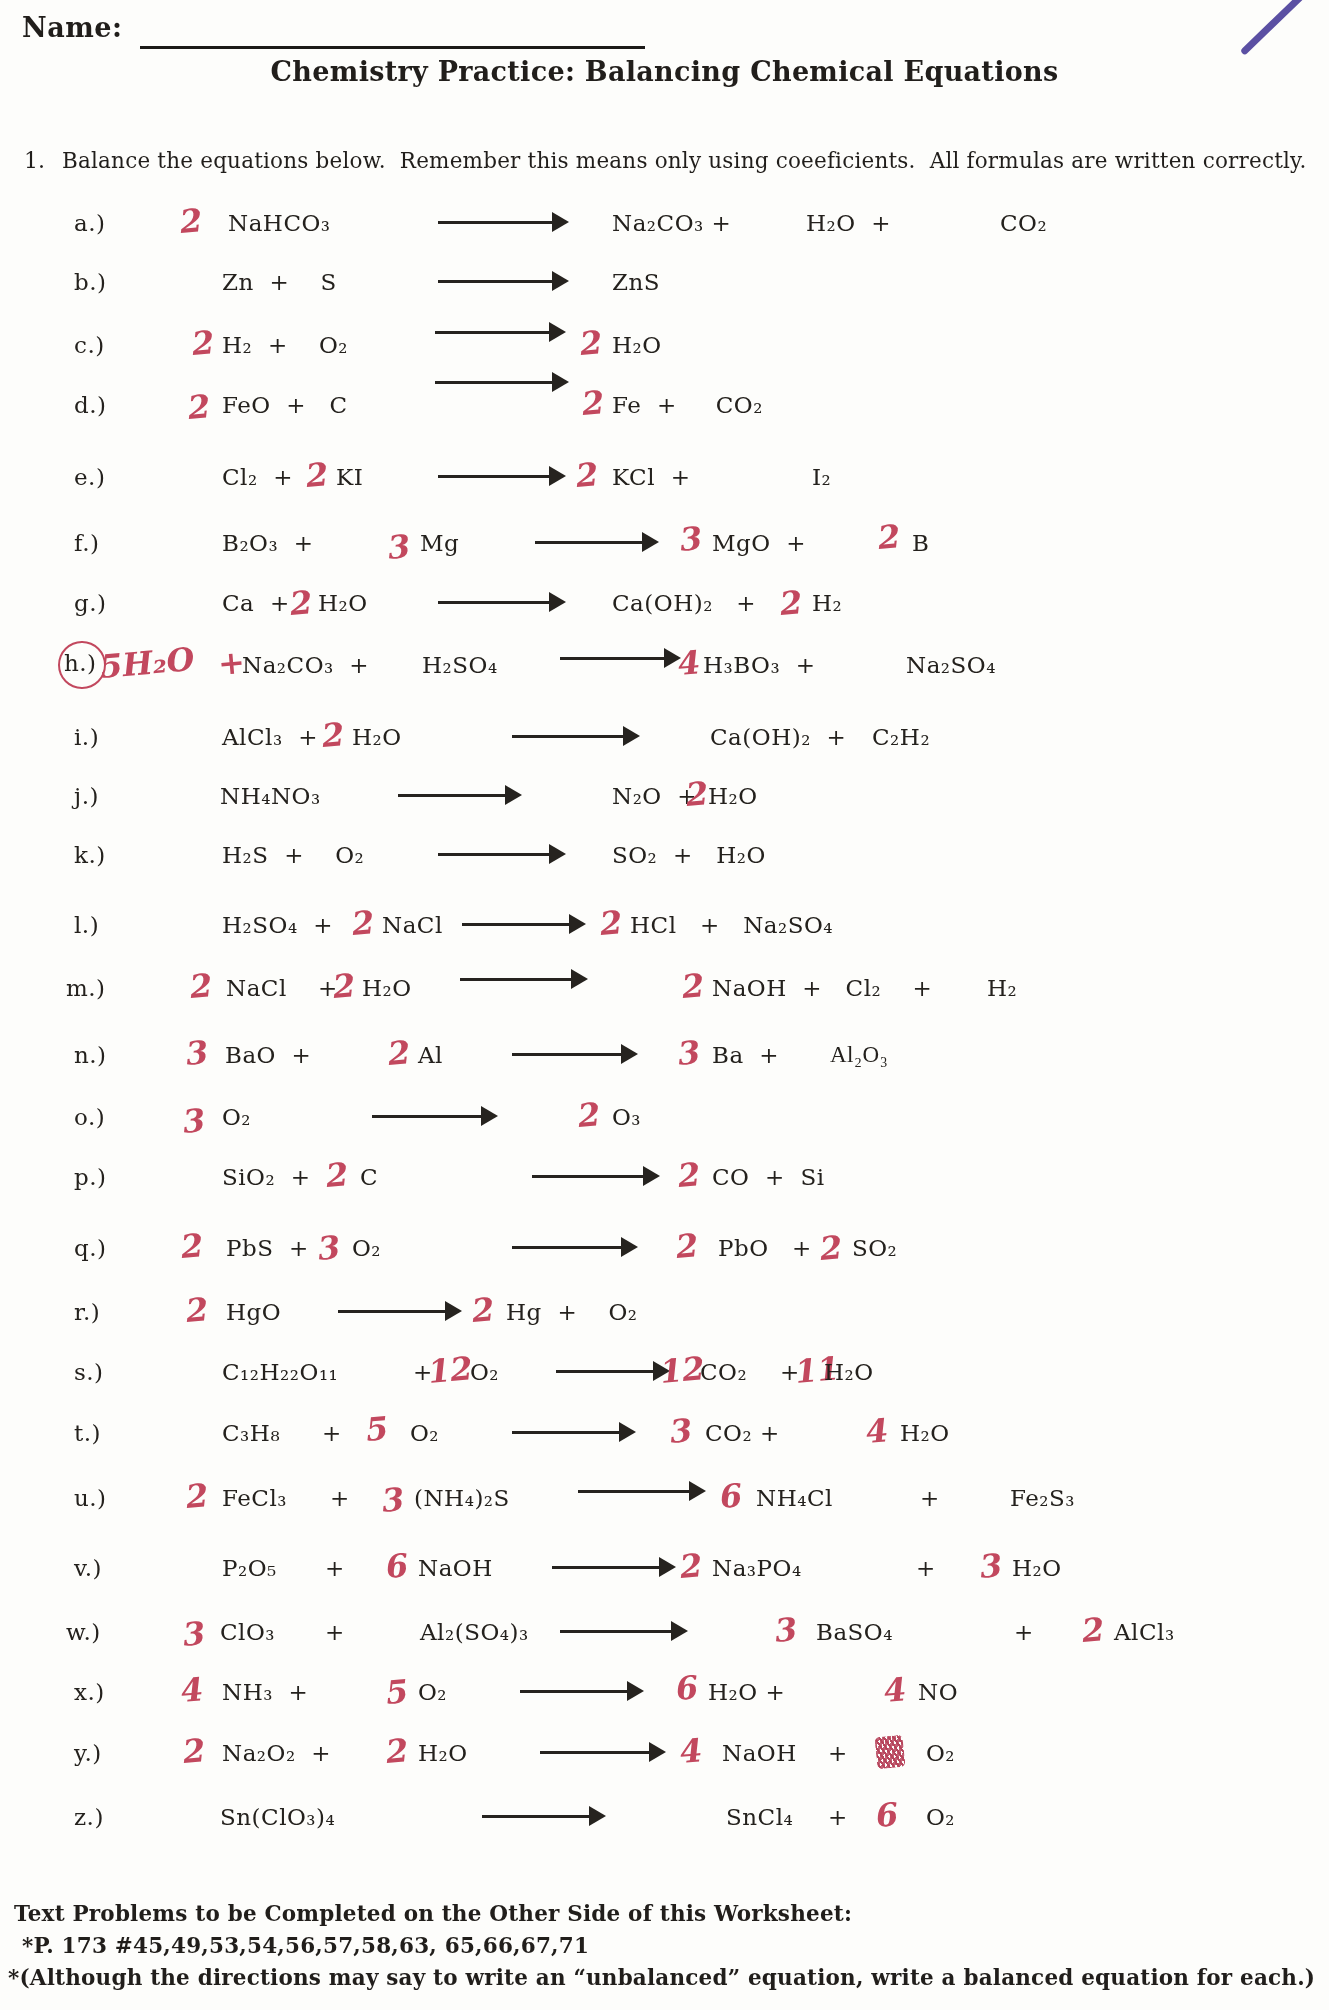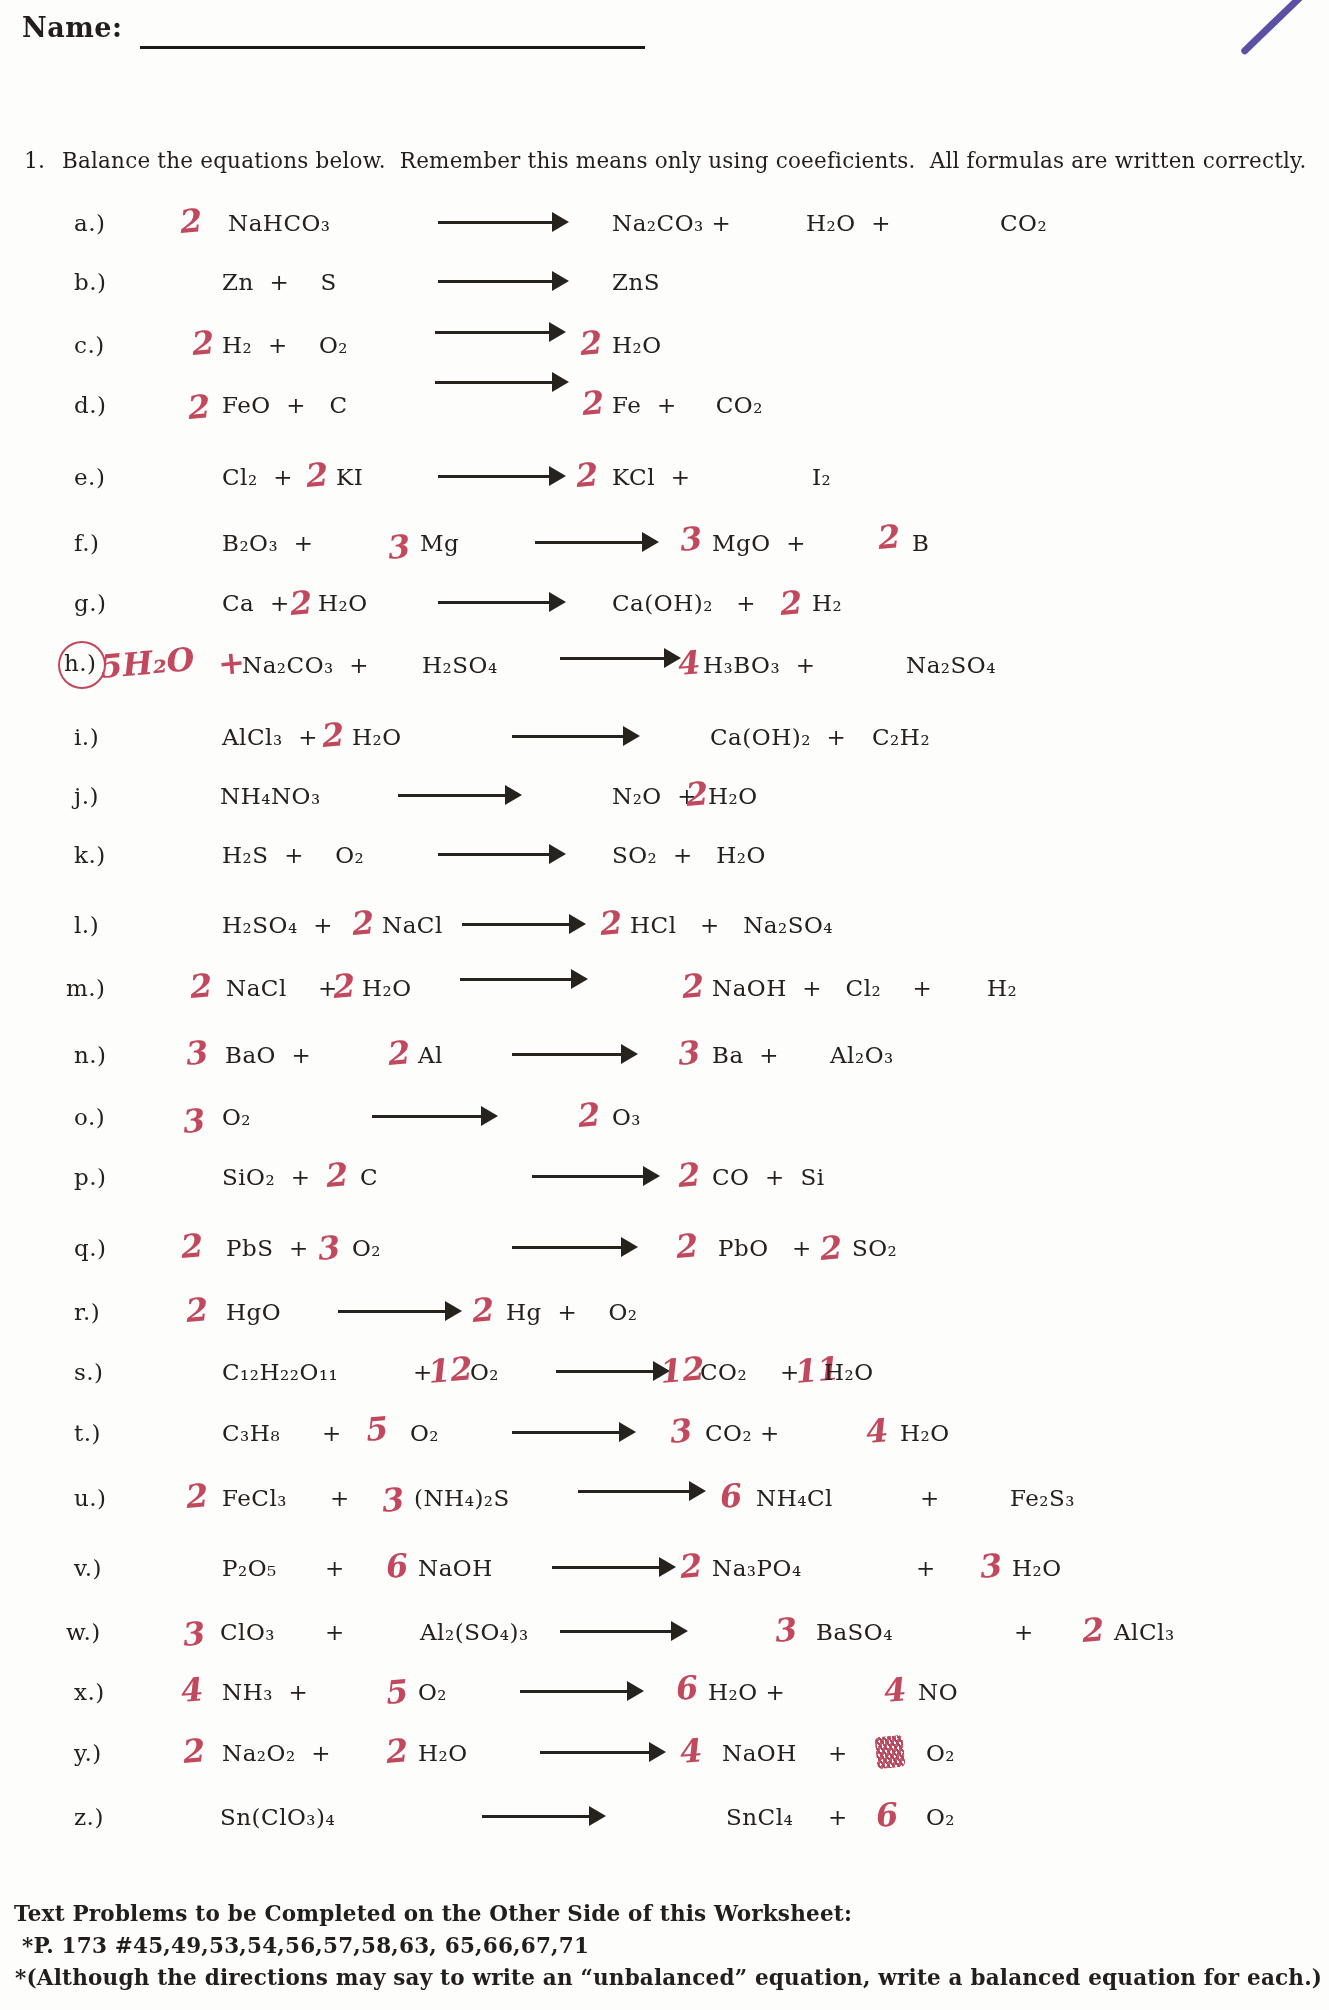--- a/index.html
+++ b/index.html
@@ -78,32 +78,33 @@
       repeating-linear-gradient(118deg,transparent 0 2px,rgba(183,69,92,.85) 2px 5px);
     transform:rotate(-6deg);
   }
   
   .footer-line{
     position:absolute;
     font-size:21.5px;font-weight:bold;white-space:pre;letter-spacing:.2px;
   }
   .footer-1{left:14px;top:1901px;}
   .footer-2{left:22px;top:1933px;}
-  .footer-3{left:8px;top:1965px;margin-left:7px;}
+  .footer-3{left:8px;top:1965px;}
 </style>
 </head>
 <body>
 
 <div class="page">
 
   <span class="name-label">Name:</span>
   <div class="name-line"></div>
 
   <div class="grader-slash"></div>
 
+  <div class="ws-title">Chemistry Practice: Balancing Chemical Equations</div>
 
   <span class="q-number">1.</span>
   <span class="q-instruction">Balance the equations below.  Remember this means only using coeeficients.  All formulas are written correctly.</span>
 
   <div id="equations">
       <div class="eq-row" style="top: 201px;">
         <span class="eq-label" style="left: 74px;">a.)</span>
         <span class="hw" style="left: 180px;">2</span>
         <span class="print" style="left: 228px;">NaHCO₃</span>
         <span class="arrow" style="left: 438px; width: 115px; top: 20px;"></span>
@@ -220,21 +221,21 @@
       </div>
       <div class="eq-row" style="top: 1033px;">
         <span class="eq-label" style="left: 74px;">n.)</span>
         <span class="hw" style="left: 186px;">3</span>
         <span class="print" style="left: 225px;">BaO  +</span>
         <span class="hw" style="left: 388px;">2</span>
         <span class="print" style="left: 418px;">Al</span>
         <span class="arrow" style="left: 512px; width: 110px; top: 20px;"></span>
         <span class="hw" style="left: 678px;">3</span>
         <span class="print" style="left: 712px;">Ba  +</span>
-        <span class="print" style="left: 830px;">Al₂O₃</span>
+        <span class="print" style="left: 830px; font-family: Liberation Serif, serif;">Al₂O₃</span>
       </div>
       <div class="eq-row" style="top: 1095px;">
         <span class="eq-label" style="left: 74px;">o.)</span>
         <span class="hw" style="left: 183px; top: 3px;">3</span>
         <span class="print" style="left: 222px;">O₂</span>
         <span class="arrow" style="left: 372px; width: 110px; top: 20px;"></span>
         <span class="hw" style="left: 578px;">2</span>
         <span class="print" style="left: 612px;">O₃</span>
       </div>
       <div class="eq-row" style="top: 1155px;">

